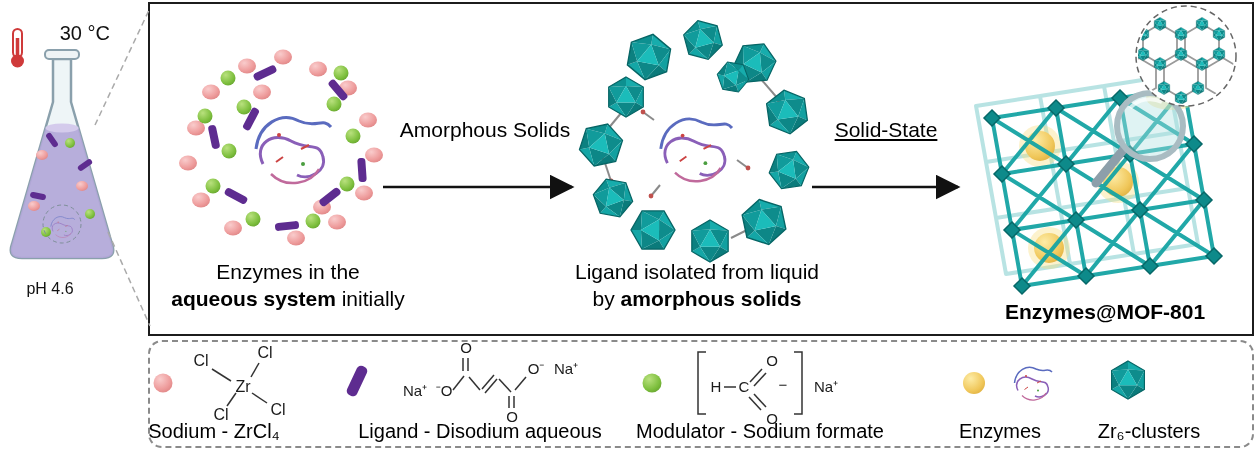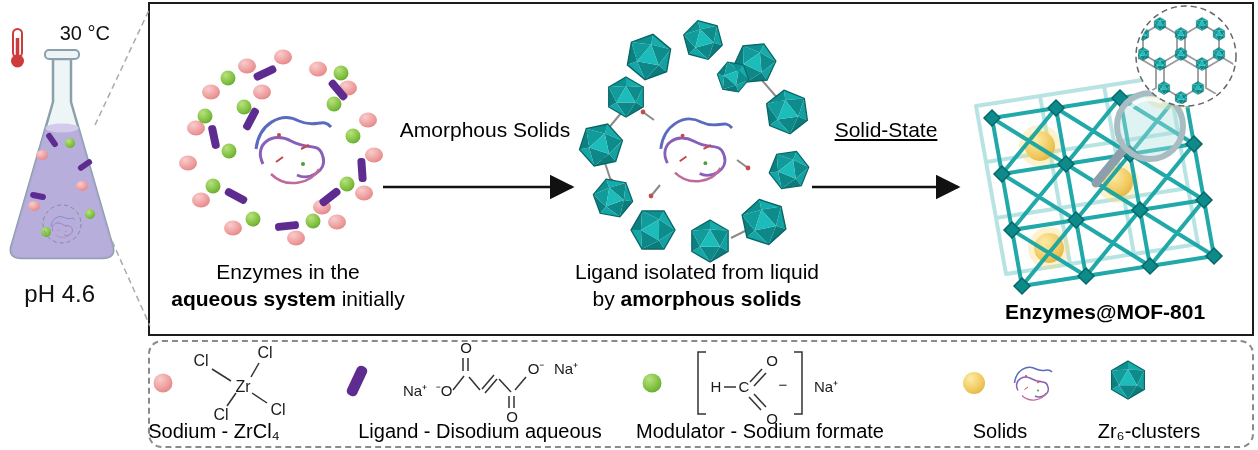--- a/index.html
+++ b/index.html
@@ -8,21 +8,21 @@
   .box{position:absolute;background:#fff;z-index:1;}
   .main-box{left:148px;top:2px;width:1102px;height:330px;border:2px solid #1c1c1c;}
   .legend-box{left:148px;top:340px;width:1102px;height:104px;border:2px dashed #8a8a8a;border-radius:14px;}
   svg.art{position:absolute;left:0;top:0;z-index:5;pointer-events:none;}
   svg.art text{font-family:"Liberation Sans",sans-serif;fill:#1b1b1b;}
   .txt{position:absolute;z-index:10;text-align:center;color:#000;}
   .cap{font-size:21px;line-height:27px;}
   .alabel{font-size:21px;line-height:27px;}
   .legend-label{font-size:20px;line-height:22px;}
   .temp{font-size:20px;color:#111;text-align:left;}
-  .ph{font-size:24px;color:#111;text-align:right;}
+  .ph{font-size:16px;color:#111;}
   .bold{font-weight:bold;}
 </style>
 </head>
 <body>
 
 <div class="canvas">
 
   <div class="box main-box"></div>
   <div class="box legend-box"></div>
 
@@ -340,16 +340,16 @@
 
   <div class="txt alabel" style="left:786px;top:116px;width:200px;text-decoration:underline;">
     <div>Solid-State</div>
   </div>
 
   <div class="txt cap bold" style="left:975px;top:298px;width:260px;">Enzymes@MOF-801</div>
 
   <div class="txt legend-label" style="left:134px;top:420px;width:160px;">Sodium - ZrCl₄</div>
   <div class="txt legend-label" style="left:350px;top:420px;width:260px;">Ligand - Disodium aqueous</div>
   <div class="txt legend-label" style="left:630px;top:420px;width:260px;">Modulator - Sodium formate</div>
-  <div class="txt legend-label" style="left:950px;top:420px;width:100px;">Solids</div>
+  <div class="txt legend-label" style="left:950px;top:420px;width:100px;">Enzymes</div>
   <div class="txt legend-label" style="left:1084px;top:420px;width:130px;">Zr₆-clusters</div>
 
 </div>
 
 </body></html>

